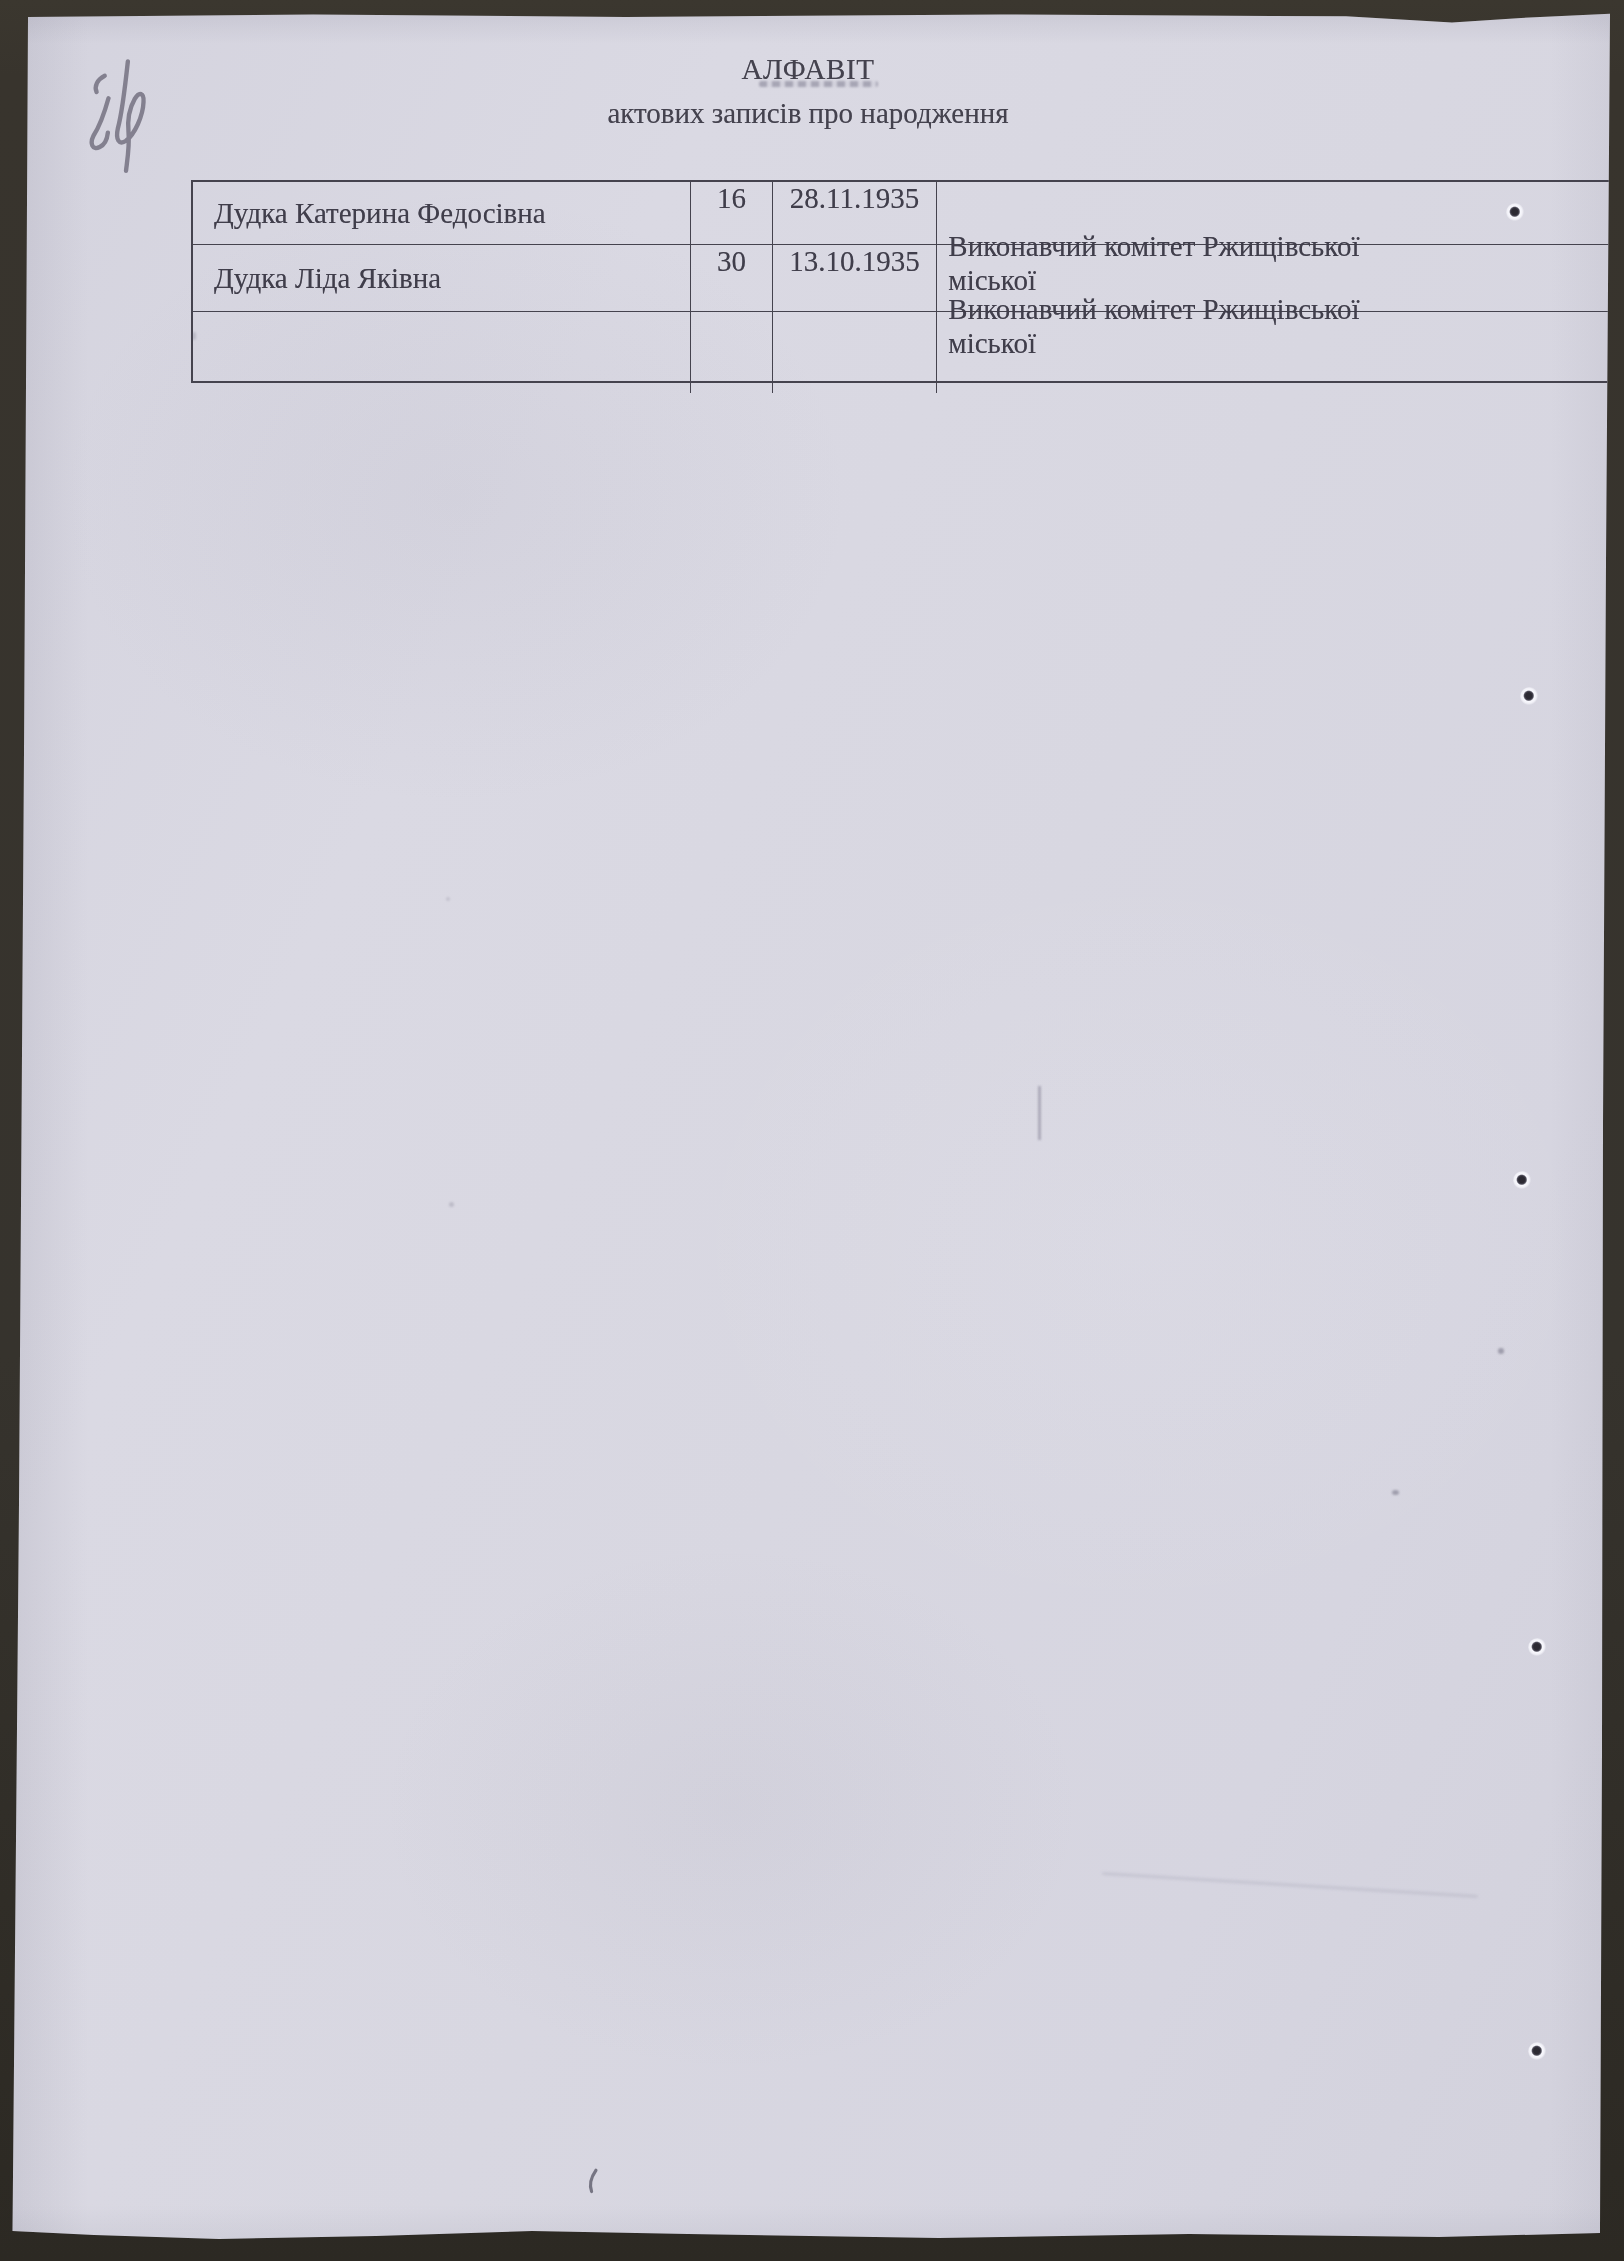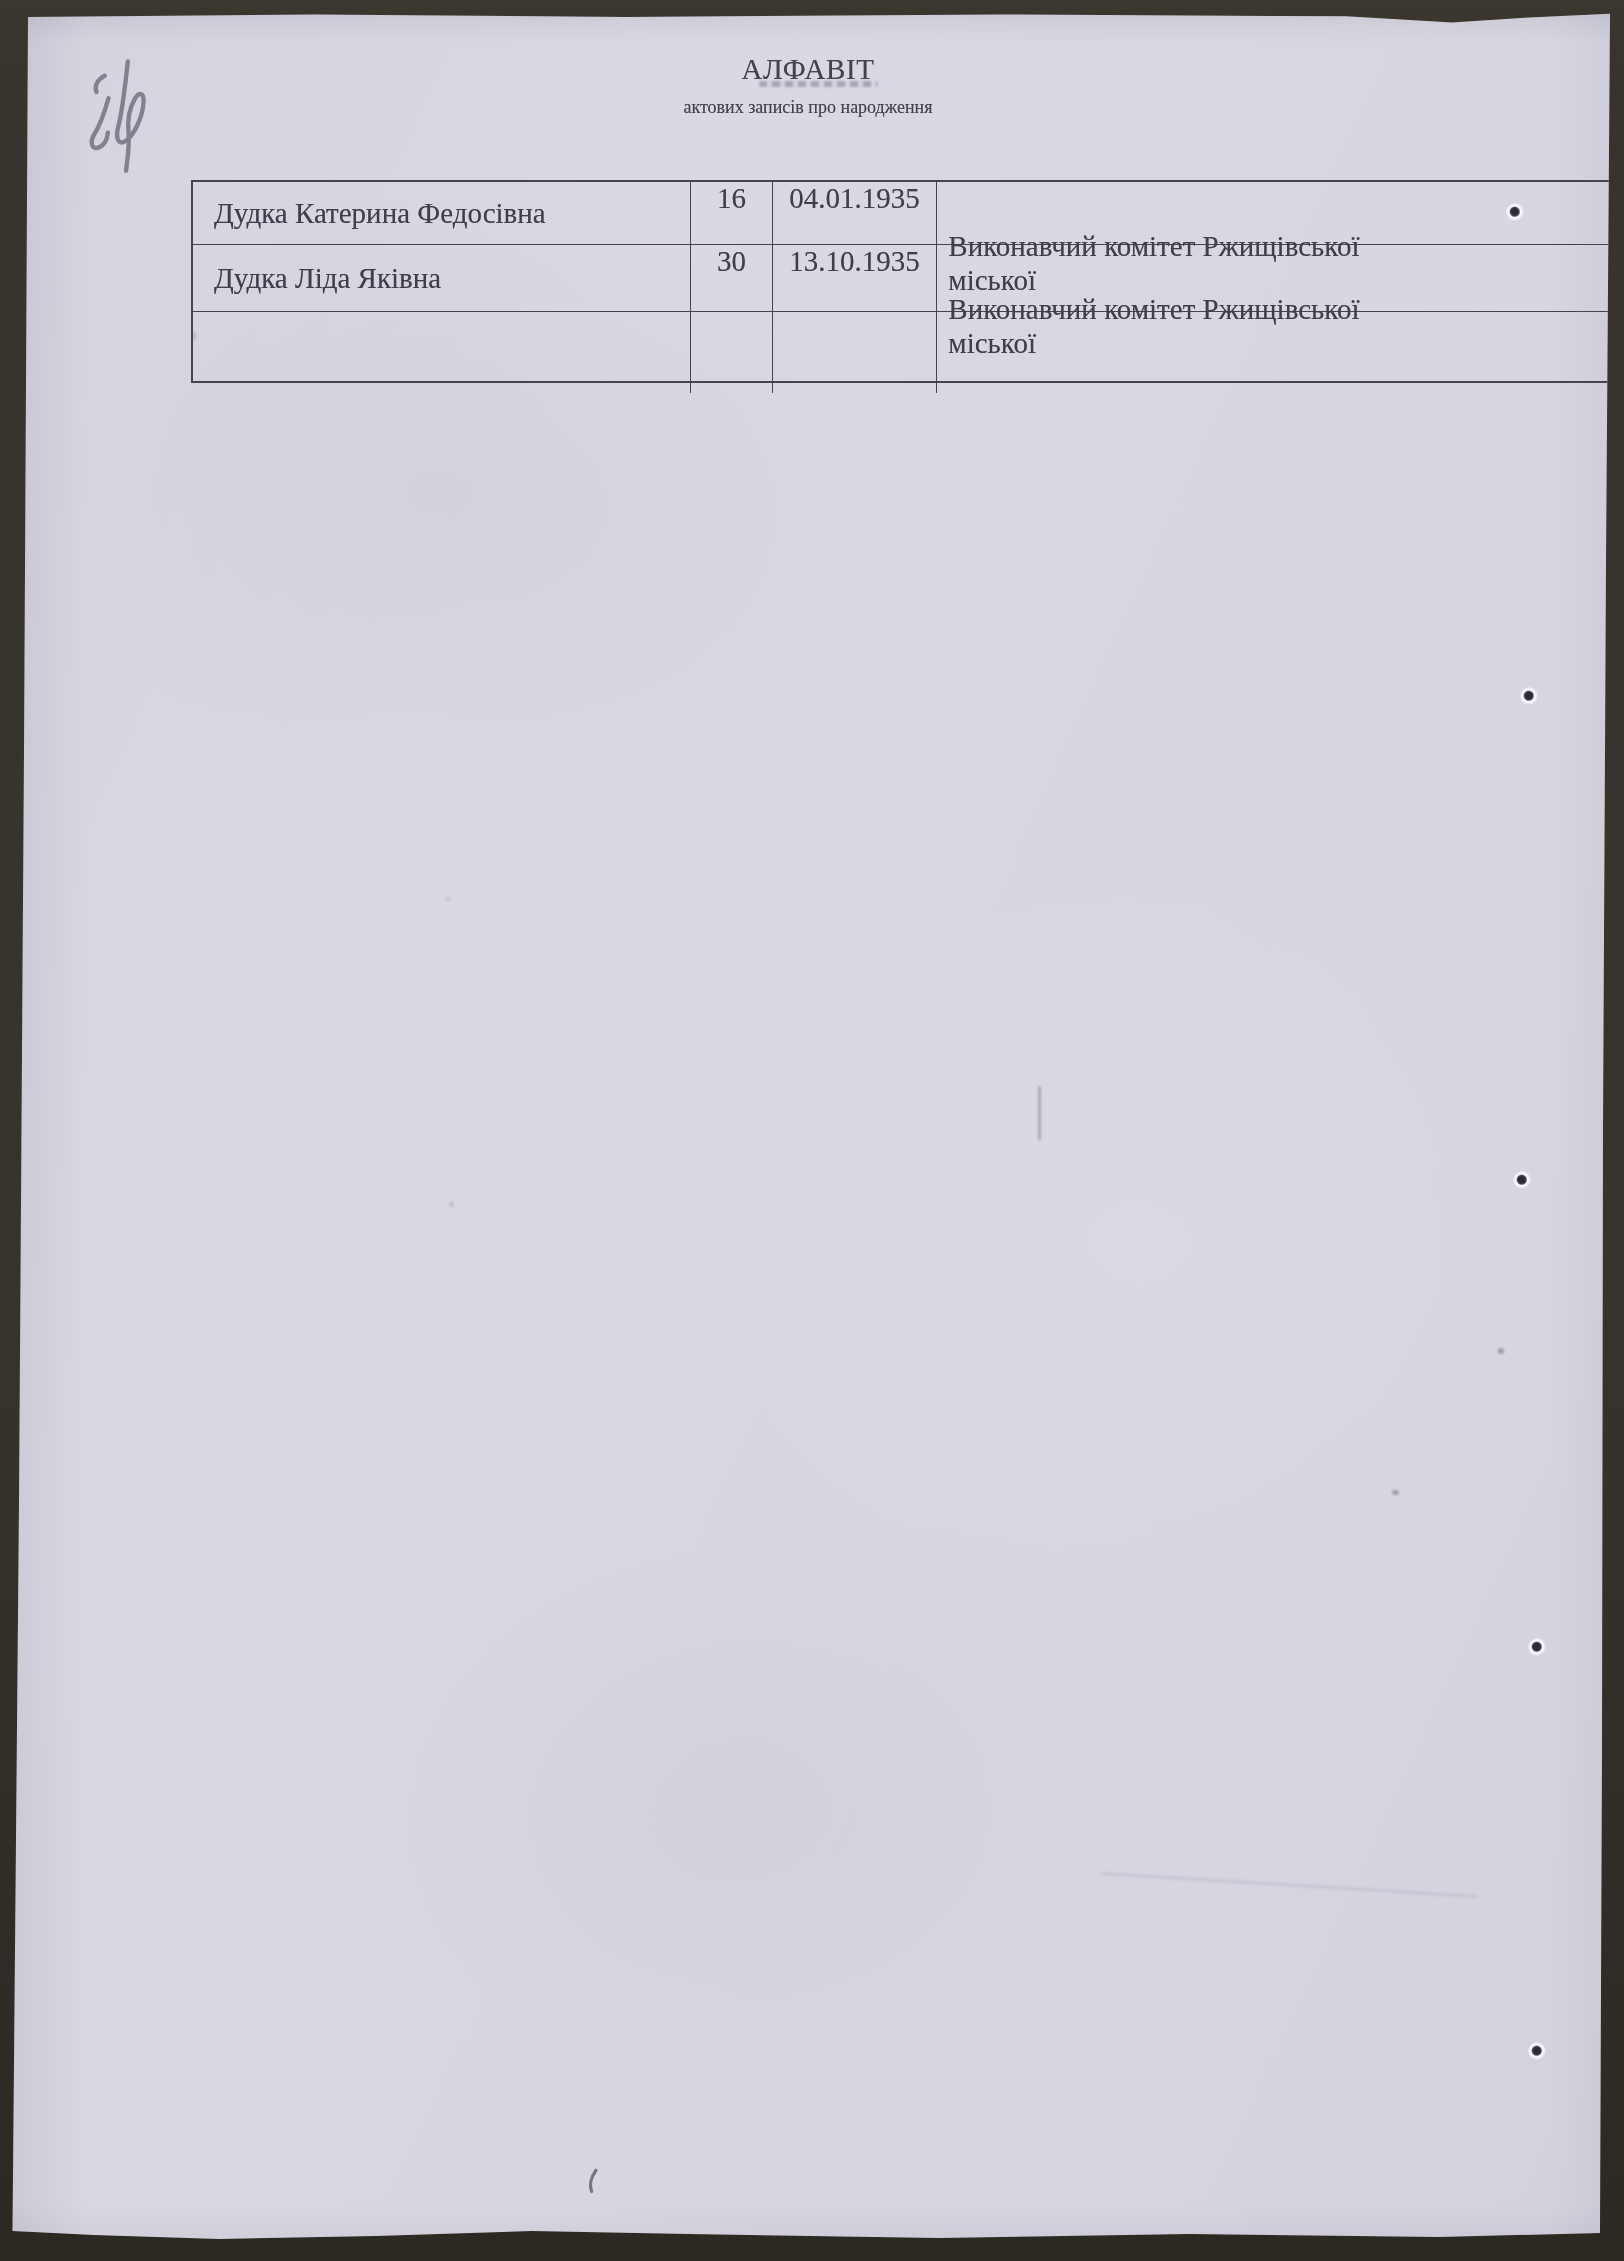--- a/index.html
+++ b/index.html
@@ -41,21 +41,21 @@
   }
   .header{
     position:absolute;left:401px;top:53px;width:814px;text-align:center;
     color:#44424e;
   }
   .title{
     font-size:29px;letter-spacing:0.6px;line-height:1.15;
     text-shadow:0 0 0.6px rgba(68,66,78,.55);
   }
   .subtitle{
-    font-size:18px;margin-top:11.3px;line-height:1.1;
+    font-size:29px;margin-top:11.3px;line-height:1.1;
     text-shadow:0 0 0.6px rgba(68,66,78,.5);
   }
   
   .erased-line{
     position:absolute;left:759px;top:81px;width:119px;height:5.6px;
     background:repeating-linear-gradient(90deg,
       rgba(95,93,115,.55) 0 8.1px, rgba(95,93,115,.08) 8.1px 13px);
     filter:blur(1px);border-radius:2.5px;opacity:.75;
   }
   
@@ -124,21 +124,21 @@
 
   <div class="rtable">
 
     <div class="cell name">
       <span>Дудка Катерина Федосівна</span>
     </div>
     <div class="cell num">
       <span>16</span>
     </div>
     <div class="cell date">
-      <span>04.01.1935</span>
+      <span>28.11.1935</span>
     </div>
     <div class="cell office last-col">
       <span>Виконавчий комітет Ржищівської міської</span>
     </div>
 
     <div class="cell name">
       <span>Дудка Ліда Яківна</span>
     </div>
     <div class="cell num">
       <span>30</span>

